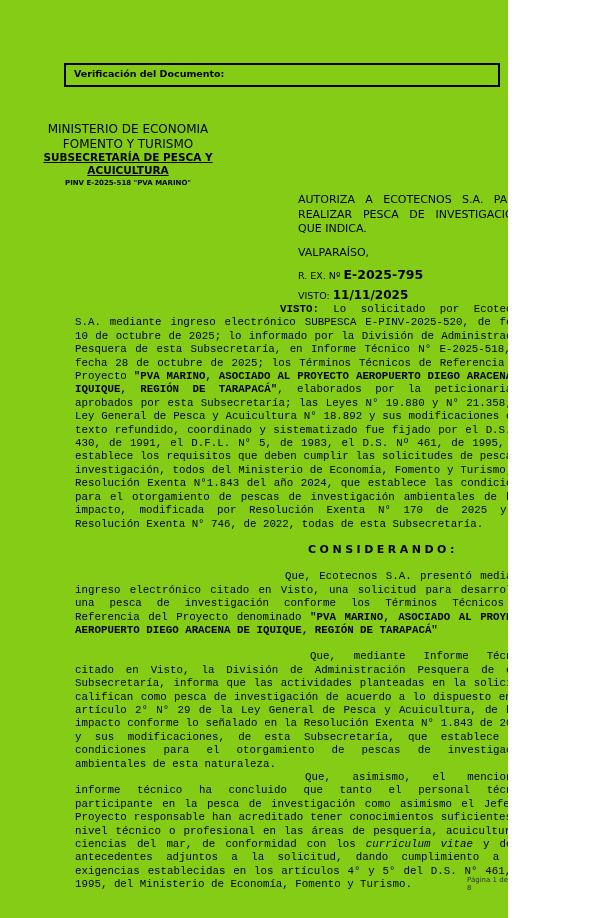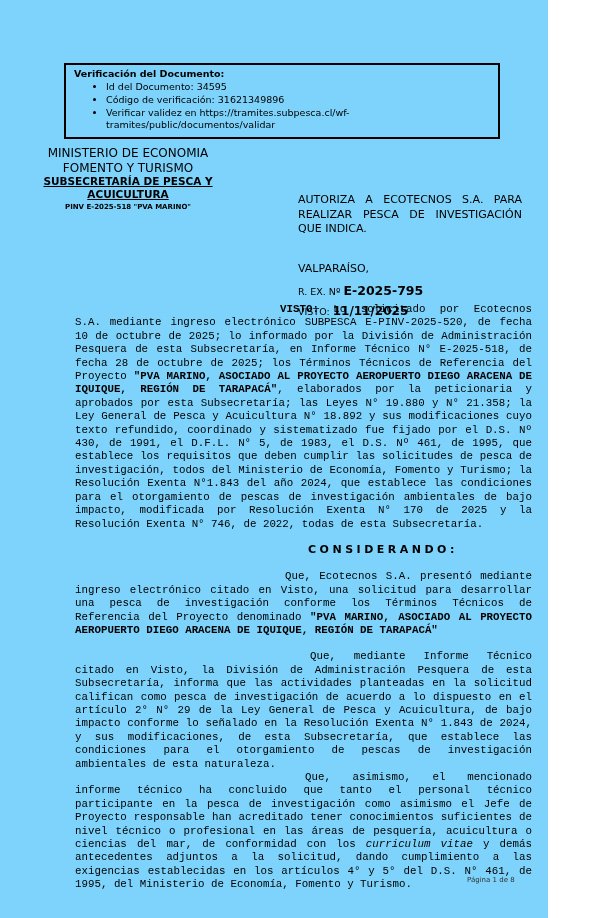--- a/index.html
+++ b/index.html
@@ -1,20 +1,20 @@
 <!DOCTYPE html>
 <html><head>
 <meta charset="utf-8">
 <style>
   html, body { margin: 0; padding: 0; background: #ffffff; }
   .page {
     position: relative;
-    width: 548px;
+    width: 508px;
     height: 918px;
-    background: #7dd3fc;
+    background: #84cc16;
     color: #000000;
     font-family: "DejaVu Sans", "Liberation Sans", sans-serif;
     overflow: hidden;
   }
 
   
   .verify-box {
     position: absolute;
     left: 64px;
     top: 63px;
@@ -29,37 +29,37 @@
     margin: 1px 0 0 0;
     padding-left: 32px;
     list-style-type: disc;
   }
   .verify-list li { line-height: 12.8px; }
 
   
   .org-block {
     position: absolute;
     left: 22px;
-    top: 146px;
+    top: 122px;
     width: 212px;
     text-align: center;
   }
   .org-line { font-size: 12px; line-height: 14.5px; }
   .org-sub  { font-size: 10.5px; font-weight: bold; text-decoration: underline; line-height: 13px; }
   .org-ref  { font-size: 7px; font-weight: bold; margin-top: 2px; }
 
   
   .title-block {
     position: absolute;
     left: 298px;
     top: 193px;
     width: 224px;
   }
   .subject { font-size: 11px; line-height: 14.5px; text-align: justify; }
-  .city    { font-size: 11px; margin-top: 25px; }
+  .city    { font-size: 11px; margin-top: 9px; }
   .res-line  { font-size: 9.5px; margin-top: 8px; }
   .res-line b  { font-size: 12.5px; }
   .date-line { font-size: 9.5px; margin-top: 6px; }
   .date-line b { font-size: 12px; }
 
   
   .body {
     position: absolute;
     left: 75px;
     top: 303px;
@@ -89,25 +89,20 @@
     color: #333333;
   }
 </style>
 </head>
 <body>
 
 <div class="page">
 
   <div class="verify-box">
     <div class="verify-title">Verificación del Documento:</div>
-    <ul class="verify-list">
-      <li>Id del Documento: 34595</li>
-      <li>Código de verificación: 31621349896</li>
-      <li>Verificar validez en https://tramites.subpesca.cl/wf-tramites/public/documentos/validar</li>
-    </ul>
   </div>
 
   <div class="org-block">
     <div class="org-line">MINISTERIO DE ECONOMIA</div>
     <div class="org-line">FOMENTO Y TURISMO</div>
     <div class="org-sub">SUBSECRETARÍA DE PESCA Y</div>
     <div class="org-sub">ACUICULTURA</div>
     <div class="org-ref">PINV E-2025-518 "PVA MARINO"</div>
   </div>
 

